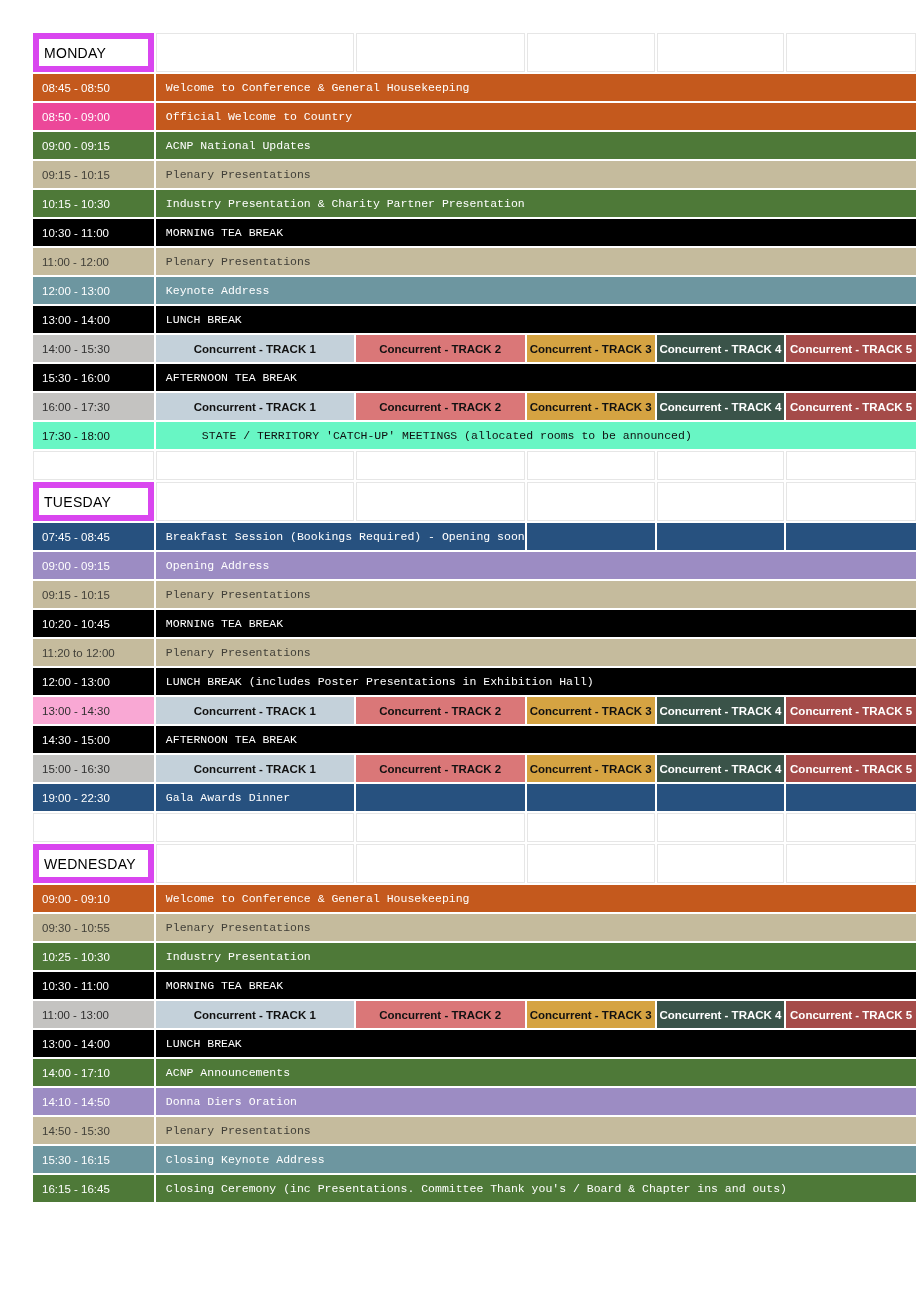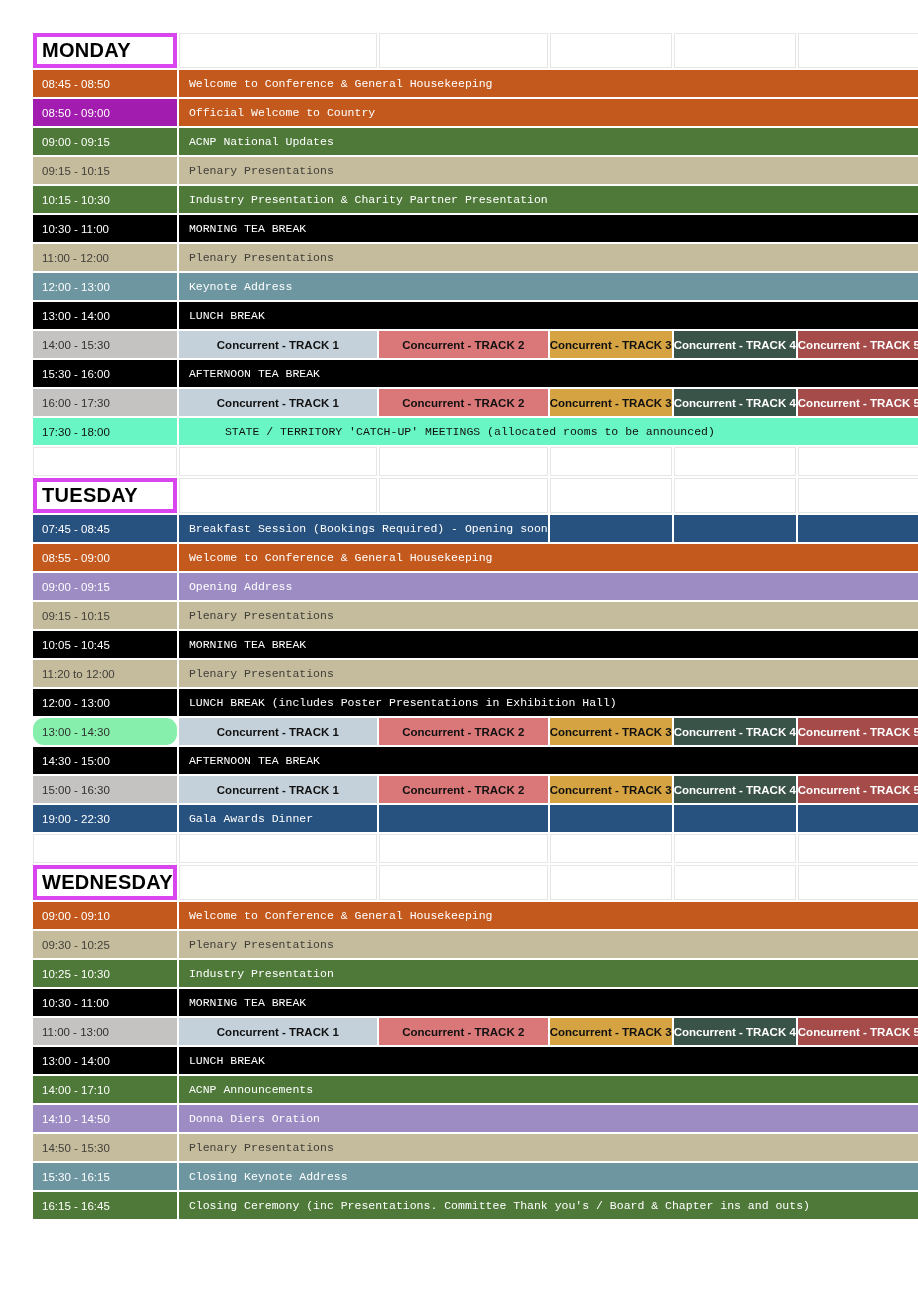--- a/index.html
+++ b/index.html
@@ -15,26 +15,26 @@
   }
   td {
     height: 27px;
     font-size: 12px;
     overflow: hidden;
     white-space: nowrap;
     vertical-align: middle;
     padding: 0;
   }
   td.day-cell {
-    font-weight: bold;
-    font-size: 20px;
+    font-weight: normal;
+    font-size: 14px;
     color: #000000;
     padding-left: 5px;
     letter-spacing: 0.3px;
-    border: 4px solid #d946ef;
+    border: 6px solid #d946ef;
     background: #ffffff;
   }
   td.blank-cell {
     border: 1px solid #E6E6E6;
     background: #ffffff;
   }
   td.time-cell { padding-left: 9px; font-size: 11.5px; }
   td.event-cell { padding-left: 10px; font-size: 11.5px; font-family: Liberation Mono, monospace; }
   td.track-cell {
     text-align: center;
@@ -62,21 +62,21 @@
           <td class="blank-cell"></td>
           <td class="blank-cell"></td>
           <td class="blank-cell"></td>
           <td class="blank-cell"></td>
         </tr>
         <tr>
           <td class="time-cell" style="background: rgb(196, 89, 29); color: rgb(255, 255, 255);">08:45 - 08:50</td>
           <td class="event-cell" colspan="5" style="background: rgb(196, 89, 29); color: rgb(255, 255, 255);">Welcome to Conference &amp; General Housekeeping</td>
         </tr>
         <tr>
-          <td class="time-cell" style="background: #a21caf; color: rgb(255, 255, 255);">08:50 - 09:00</td>
+          <td class="time-cell" style="background: #ec4899; color: rgb(255, 255, 255);">08:50 - 09:00</td>
           <td class="event-cell" colspan="5" style="background: rgb(196, 89, 29); color: rgb(255, 255, 255);">Official Welcome to Country</td>
         </tr>
         <tr>
           <td class="time-cell" style="background: rgb(78, 121, 56); color: rgb(255, 255, 255);">09:00 - 09:15</td>
           <td class="event-cell" colspan="5" style="background: rgb(78, 121, 56); color: rgb(255, 255, 255);">ACNP National Updates</td>
         </tr>
         <tr>
           <td class="time-cell" style="background: rgb(197, 187, 157); color: rgb(64, 63, 56);">09:15 - 10:15</td>
           <td class="event-cell" colspan="5" style="background: rgb(197, 187, 157); color: rgb(64, 63, 56);">Plenary Presentations</td>
         </tr>
@@ -141,45 +141,41 @@
           <td class="blank-cell"></td>
         </tr>
         <tr>
           <td class="time-cell" style="background: rgb(39, 81, 127); color: rgb(255, 255, 255);">07:45 - 08:45</td>
           <td class="event-cell" colspan="2" style="background: rgb(39, 81, 127); color: rgb(255, 255, 255);">Breakfast Session (Bookings Required) - Opening soon</td>
           <td style="background: rgb(39, 81, 127); color: rgb(255, 255, 255);"></td>
           <td style="background: rgb(39, 81, 127); color: rgb(255, 255, 255);"></td>
           <td style="background: rgb(39, 81, 127); color: rgb(255, 255, 255);"></td>
         </tr>
         <tr>
-          <td class="time-cell" style="background: rgb(196, 89, 29); color: rgb(255, 255, 255);">08:55 - 09:00</td>
-          <td class="event-cell" colspan="5" style="background: rgb(196, 89, 29); color: rgb(255, 255, 255);">Welcome to Conference &amp; General Housekeeping</td>
-        </tr>
-        <tr>
           <td class="time-cell" style="background: rgb(156, 140, 195); color: rgb(255, 255, 255);">09:00 - 09:15</td>
           <td class="event-cell" colspan="5" style="background: rgb(156, 140, 195); color: rgb(255, 255, 255);">Opening Address</td>
         </tr>
         <tr>
           <td class="time-cell" style="background: rgb(197, 187, 157); color: rgb(64, 63, 56);">09:15 - 10:15</td>
           <td class="event-cell" colspan="5" style="background: rgb(197, 187, 157); color: rgb(64, 63, 56);">Plenary Presentations</td>
         </tr>
         <tr>
-          <td class="time-cell" style="background: rgb(0, 0, 0); color: rgb(255, 255, 255);">10:05 - 10:45</td>
+          <td class="time-cell" style="background: rgb(0, 0, 0); color: rgb(255, 255, 255);">10:20 - 10:45</td>
           <td class="event-cell" colspan="5" style="background: rgb(0, 0, 0); color: rgb(255, 255, 255);">MORNING TEA BREAK</td>
         </tr>
         <tr>
           <td class="time-cell" style="background: rgb(197, 187, 157); color: rgb(64, 63, 56);">11:20 to 12:00</td>
           <td class="event-cell" colspan="5" style="background: rgb(197, 187, 157); color: rgb(64, 63, 56);">Plenary Presentations</td>
         </tr>
         <tr>
           <td class="time-cell" style="background: rgb(0, 0, 0); color: rgb(255, 255, 255);">12:00 - 13:00</td>
           <td class="event-cell" colspan="5" style="background: rgb(0, 0, 0); color: rgb(255, 255, 255);">LUNCH BREAK (includes Poster Presentations in Exhibition Hall)</td>
         </tr>
         <tr>
-          <td class="time-cell" style="background: #86efac; color: rgb(47, 47, 47); border-radius: 11px;">13:00 - 14:30</td>
+          <td class="time-cell" style="background: #f9a8d4; color: rgb(47, 47, 47);">13:00 - 14:30</td>
           <td class="track-cell" style="background: rgb(196, 209, 218); color: rgb(17, 17, 17);">Concurrent - TRACK 1</td>
           <td class="track-cell" style="background: rgb(218, 119, 120); color: rgb(17, 17, 17);">Concurrent - TRACK 2</td>
           <td class="track-cell" style="background: rgb(213, 163, 66); color: rgb(17, 17, 17);">Concurrent - TRACK 3</td>
           <td class="track-cell" style="background: rgb(58, 83, 73); color: rgb(255, 255, 255);">Concurrent - TRACK 4</td>
           <td class="track-cell" style="background: rgb(165, 75, 73); color: rgb(255, 255, 255);">Concurrent - TRACK 5</td>
         </tr>
         <tr>
           <td class="time-cell" style="background: rgb(0, 0, 0); color: rgb(255, 255, 255);">14:30 - 15:00</td>
           <td class="event-cell" colspan="5" style="background: rgb(0, 0, 0); color: rgb(255, 255, 255);">AFTERNOON TEA BREAK</td>
         </tr>
@@ -213,21 +209,21 @@
           <td class="blank-cell"></td>
           <td class="blank-cell"></td>
           <td class="blank-cell"></td>
           <td class="blank-cell"></td>
         </tr>
         <tr>
           <td class="time-cell" style="background: rgb(196, 89, 29); color: rgb(255, 255, 255);">09:00 - 09:10</td>
           <td class="event-cell" colspan="5" style="background: rgb(196, 89, 29); color: rgb(255, 255, 255);">Welcome to Conference &amp; General Housekeeping</td>
         </tr>
         <tr>
-          <td class="time-cell" style="background: rgb(197, 187, 157); color: rgb(64, 63, 56);">09:30 - 10:25</td>
+          <td class="time-cell" style="background: rgb(197, 187, 157); color: rgb(64, 63, 56);">09:30 - 10:55</td>
           <td class="event-cell" colspan="5" style="background: rgb(197, 187, 157); color: rgb(64, 63, 56);">Plenary Presentations</td>
         </tr>
         <tr>
           <td class="time-cell" style="background: rgb(78, 121, 56); color: rgb(255, 255, 255);">10:25 - 10:30</td>
           <td class="event-cell" colspan="5" style="background: rgb(78, 121, 56); color: rgb(255, 255, 255);">Industry Presentation</td>
         </tr>
         <tr>
           <td class="time-cell" style="background: rgb(0, 0, 0); color: rgb(255, 255, 255);">10:30 - 11:00</td>
           <td class="event-cell" colspan="5" style="background: rgb(0, 0, 0); color: rgb(255, 255, 255);">MORNING TEA BREAK</td>
         </tr>

